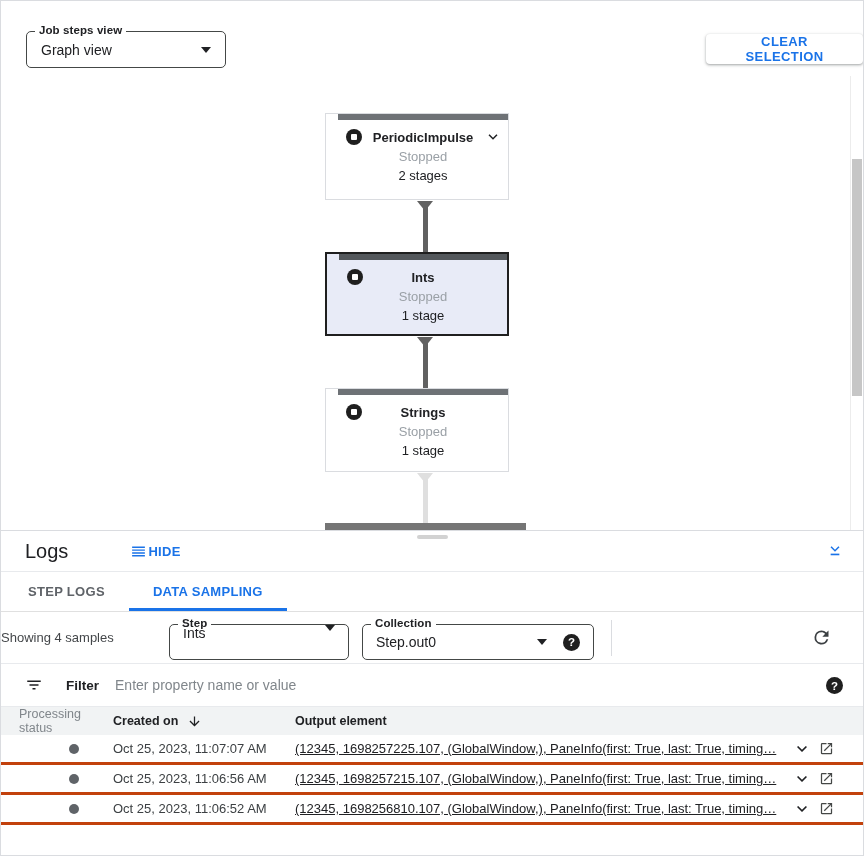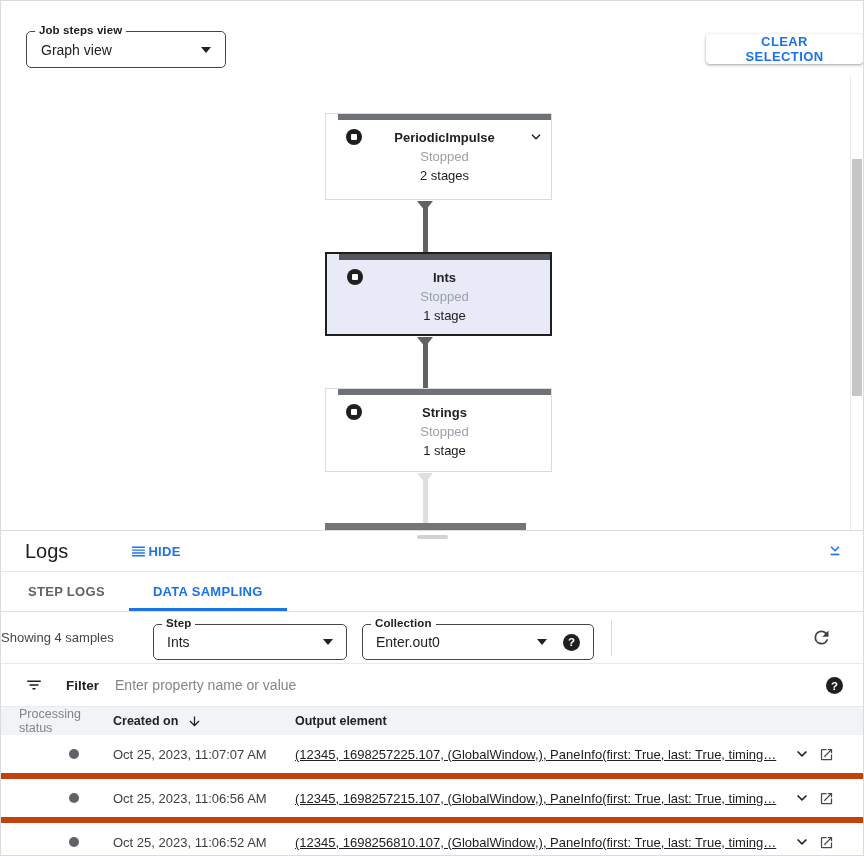--- a/index.html
+++ b/index.html
@@ -28,21 +28,21 @@
   .clear-selection-btn {
     position:absolute; left:705px; top:33px; height:30px; padding:0 15px;
     background:#fff; border:none; border-radius:4px; color:#1a73e8;
     font-family:"Liberation Sans", sans-serif; font-size:13px; font-weight:700; letter-spacing:.4px;
     box-shadow:0 1px 2px rgba(60,64,67,.3), 0 1px 3px 1px rgba(60,64,67,.15);
     cursor:pointer;
   }
 
   
   .node {
-    position:absolute; left:324px; width:227px; background:#fff;
+    position:absolute; left:324px; width:184px; background:#fff;
     border:1px solid #dadce0; text-align:center;padding-left:12px;
   }
   .node .topbar { height:6px; background:#6e7276; }
   .node.selected { background:#e8ebf7; border:2px solid #1f1f1f; }
   .node.selected .topbar { background:#54585c; }
   .node .title-row { position:relative; margin-top:7px; height:20px; display:flex; align-items:center; justify-content:center; }
   .node .title { font-size:13px; font-weight:700; color:#202124; }
   .node .status { font-size:13px; color:#9aa0a6; line-height:19px; }
   .node .stages { font-size:13px; color:#202124; line-height:19px; }
   .stop-icon { position:absolute; left:8px; top:2px; width:16px; height:16px; background:#1f1f1f; border-radius:50%; }
@@ -70,21 +70,21 @@
   .collapse-btn { position:absolute; right:19px; top:11px; width:18px; height:18px; cursor:pointer; }
   .collapse-btn svg { width:18px; height:18px; fill:#1a73e8; }
 
   .tabs-row { height:40px; display:flex; align-items:stretch; border-bottom:1px solid #e0e0e0; padding-left:3px; }
   .tab { display:flex; align-items:center; padding:0 24px; font-size:13px; font-weight:700; letter-spacing:.3px; color:#5f6368; cursor:pointer; position:relative; }
   .tab.active { color:#1a73e8; }
   .tab.active::after { content:""; position:absolute; left:0; right:0; bottom:0; height:3px; background:#1a73e8; }
 
   .sample-bar { height:52px; display:flex; align-items:center; border-bottom:1px solid #e8eaed; position:relative; }
   .showing-text { font-size:13px; color:#44474a; }
-  .step-select { left:152px; top:12px; width:194px; height:36px; display:flex; align-items:center; justify-content:space-between; padding:0 13px; cursor:pointer; }
+  .step-select { left:168px; top:12px; width:180px; height:36px; display:flex; justify-content:space-between; padding:0 13px; cursor:pointer; }
   .collection-select { left:361px; top:12px; width:232px; height:36px; display:flex; align-items:center; padding:0 13px; cursor:pointer; }
   .collection-select .sel-value { flex:1; }
   .help-badge { width:17px; height:17px; background:#1f1f1f; border-radius:50%; color:#fff; font-size:11.5px; font-weight:700; display:flex; align-items:center; justify-content:center; flex:none; }
   .collection-select .dd-arrow { margin-right:16px; }
   .sample-divider { position:absolute; left:610px; top:8px; height:36px; width:1px; background:#dadce0; }
   .refresh-btn { position:absolute; right:31px; top:15px; width:21px; height:21px; cursor:pointer; }
   .refresh-btn svg { width:21px; height:21px; fill:#3c4043; }
 
   .filter-row { height:43px; display:flex; align-items:center; border-bottom:1px solid #e8eaed; position:relative; }
   .filter-icon { margin-left:24px; width:18px; height:18px; fill:#202124; flex:none; }
@@ -97,21 +97,21 @@
   .thead { height:28px; background:#f1f3f4; display:flex; align-items:center; font-size:12.5px; }
   .col-status { width:112px; padding-left:18px; flex:none; }
   .col-created { width:182px; flex:none; display:flex; align-items:center; }
   .col-output { flex:1; min-width:0; }
   .col-chevron { width:34px; flex:none; display:flex; justify-content:center; }
   .col-launch { width:44px; flex:none; display:flex; justify-content:flex-start; }
   .thead .col-status { color:#80868b; font-weight:400; }
   .thead .col-created, .thead .col-output { color:#202124; font-weight:700; }
   .sort-icon { width:15px; height:15px; fill:#202124; margin-left:9px; cursor:pointer; }
 
-  .trow { height:44px; display:flex; align-items:center; border-bottom:6px solid #c2410c; font-size:13px; background:#fff; }
+  .trow { height:30px; display:flex; align-items:center; border-bottom:3px solid #c2410c; font-size:13px; background:#fff; }
   .trow .col-status { display:flex; }
   .status-dot { width:10px; height:10px; border-radius:50%; background:#5f6368; margin-left:50px; }
   .trow .col-created { color:#3c4043; }
   .trow .col-output { color:#202124; white-space:nowrap; overflow:hidden;text-decoration:underline; }
   .row-chevron { width:20px; height:20px; fill:#202124; cursor:pointer; }
   .row-launch { width:15px; height:15px; fill:#444746; cursor:pointer; }
 </style>
 </head>
 <body>
 
@@ -203,21 +203,21 @@
       <span class="showing-text">Showing 4 samples</span>
 
       <div class="mat-select step-select" style="position:absolute;">
         <span class="float-label">Step</span>
         <span class="sel-value">Ints</span>
         <span class="dd-arrow"></span>
       </div>
 
       <div class="mat-select collection-select" style="position:absolute;">
         <span class="float-label">Collection</span>
-        <span class="sel-value">Enter.out0</span>
+        <span class="sel-value">Step.out0</span>
         <span class="dd-arrow"></span>
         <span class="help-badge">?</span>
       </div>
 
       <span class="sample-divider"></span>
 
       <span class="refresh-btn">
         <svg viewBox="0 0 24 24">
             <path d="M17.65 6.35A7.95 7.95 0 0 0 12 4a8 8 0 1 0 7.73 10h-2.08A6 6 0 1 1 12 6c1.66 0 3.14.69 4.22 1.78L13 11h7V4l-2.35 2.35z"></path>
           </svg>

